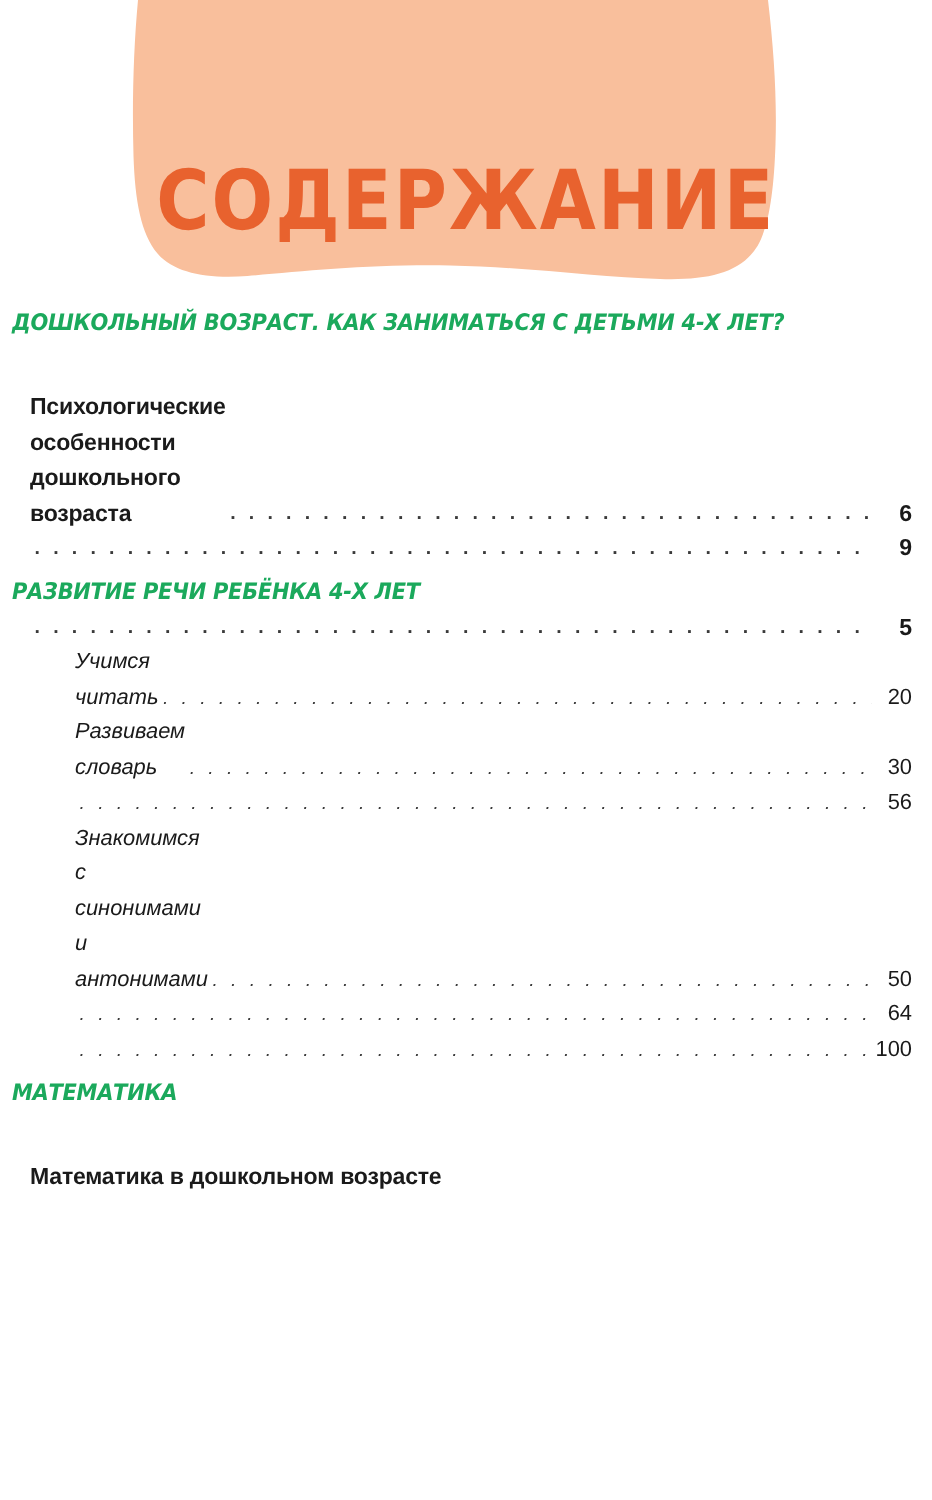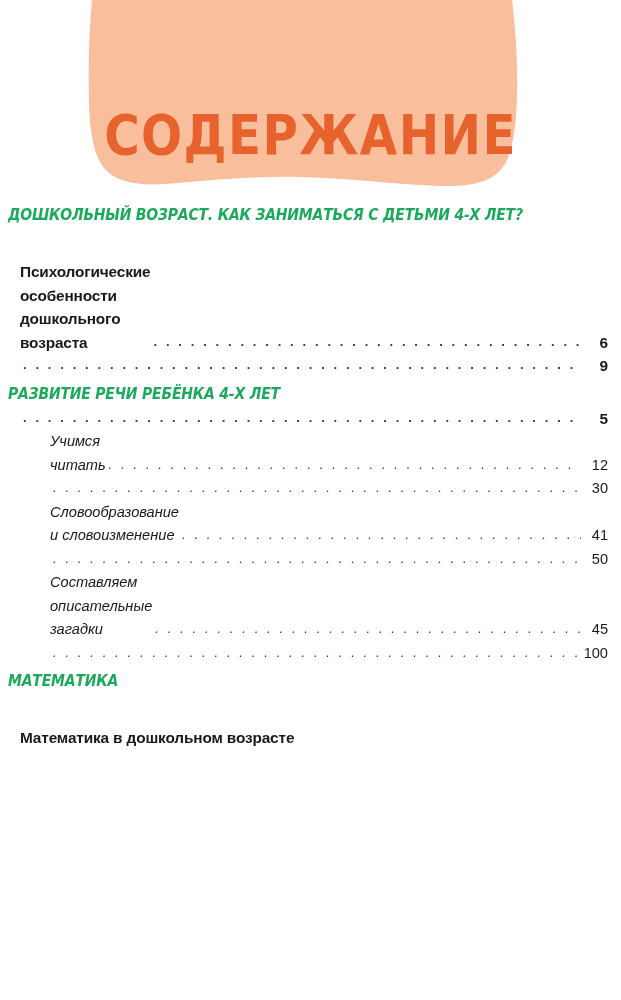--- a/index.html
+++ b/index.html
@@ -149,39 +149,39 @@
       <span class="page">9</span>
     </div>
     <div class="section-head">РАЗВИТИЕ РЕЧИ РЕБЁНКА 4-Х ЛЕТ</div>
     <div class="entry lvl1">
       <span class="leader">. . . . . . . . . . . . . . . . . . . . . . . . . . . . . . . . . . . . . . . . . . . . . . . . . . . . . . . . . . . . . . . . . . . . . . . . . . . . . . . . . . . . . . . . . . . . . . . . . . . . . . . . . . . . . . . . . . . . . . . . . . . . . . . . . . </span>
       <span class="page">5</span>
     </div>
     <div class="entry lvl2">
       <span class="label">Учимся читать</span>
       <span class="leader">. . . . . . . . . . . . . . . . . . . . . . . . . . . . . . . . . . . . . . . . . . . . . . . . . . . . . . . . . . . . . . . . . . . . . . . . . . . . . . . . . . . . . . . . . . . . . . . . . . . . . . . . . . . . . . . . . . . . . . . . . . . . . . . . . . </span>
-      <span class="page">12</span>
+      <span class="page">20</span>
     </div>
     <div class="entry lvl2">
+      <span class="label">Развиваем словарь</span>
       <span class="leader">. . . . . . . . . . . . . . . . . . . . . . . . . . . . . . . . . . . . . . . . . . . . . . . . . . . . . . . . . . . . . . . . . . . . . . . . . . . . . . . . . . . . . . . . . . . . . . . . . . . . . . . . . . . . . . . . . . . . . . . . . . . . . . . . . . </span>
       <span class="page">30</span>
     </div>
     <div class="entry lvl2">
-      <span class="label">Словообразование и словоизменение</span>
       <span class="leader">. . . . . . . . . . . . . . . . . . . . . . . . . . . . . . . . . . . . . . . . . . . . . . . . . . . . . . . . . . . . . . . . . . . . . . . . . . . . . . . . . . . . . . . . . . . . . . . . . . . . . . . . . . . . . . . . . . . . . . . . . . . . . . . . . . </span>
-      <span class="page">41</span>
+      <span class="page">56</span>
     </div>
     <div class="entry lvl2">
+      <span class="label">Знакомимся с синонимами и антонимами</span>
       <span class="leader">. . . . . . . . . . . . . . . . . . . . . . . . . . . . . . . . . . . . . . . . . . . . . . . . . . . . . . . . . . . . . . . . . . . . . . . . . . . . . . . . . . . . . . . . . . . . . . . . . . . . . . . . . . . . . . . . . . . . . . . . . . . . . . . . . . </span>
       <span class="page">50</span>
     </div>
     <div class="entry lvl2">
-      <span class="label">Составляем описательные загадки</span>
       <span class="leader">. . . . . . . . . . . . . . . . . . . . . . . . . . . . . . . . . . . . . . . . . . . . . . . . . . . . . . . . . . . . . . . . . . . . . . . . . . . . . . . . . . . . . . . . . . . . . . . . . . . . . . . . . . . . . . . . . . . . . . . . . . . . . . . . . . </span>
-      <span class="page">45</span>
+      <span class="page">64</span>
     </div>
     <div class="entry lvl2">
       <span class="leader">. . . . . . . . . . . . . . . . . . . . . . . . . . . . . . . . . . . . . . . . . . . . . . . . . . . . . . . . . . . . . . . . . . . . . . . . . . . . . . . . . . . . . . . . . . . . . . . . . . . . . . . . . . . . . . . . . . . . . . . . . . . . . . . . . . </span>
       <span class="page">100</span>
     </div>
     <div class="section-head">МАТЕМАТИКА</div>
     <div class="entry lvl1">
       <span class="label">Математика в дошкольном возрасте</span>
     </div>
   </div>

